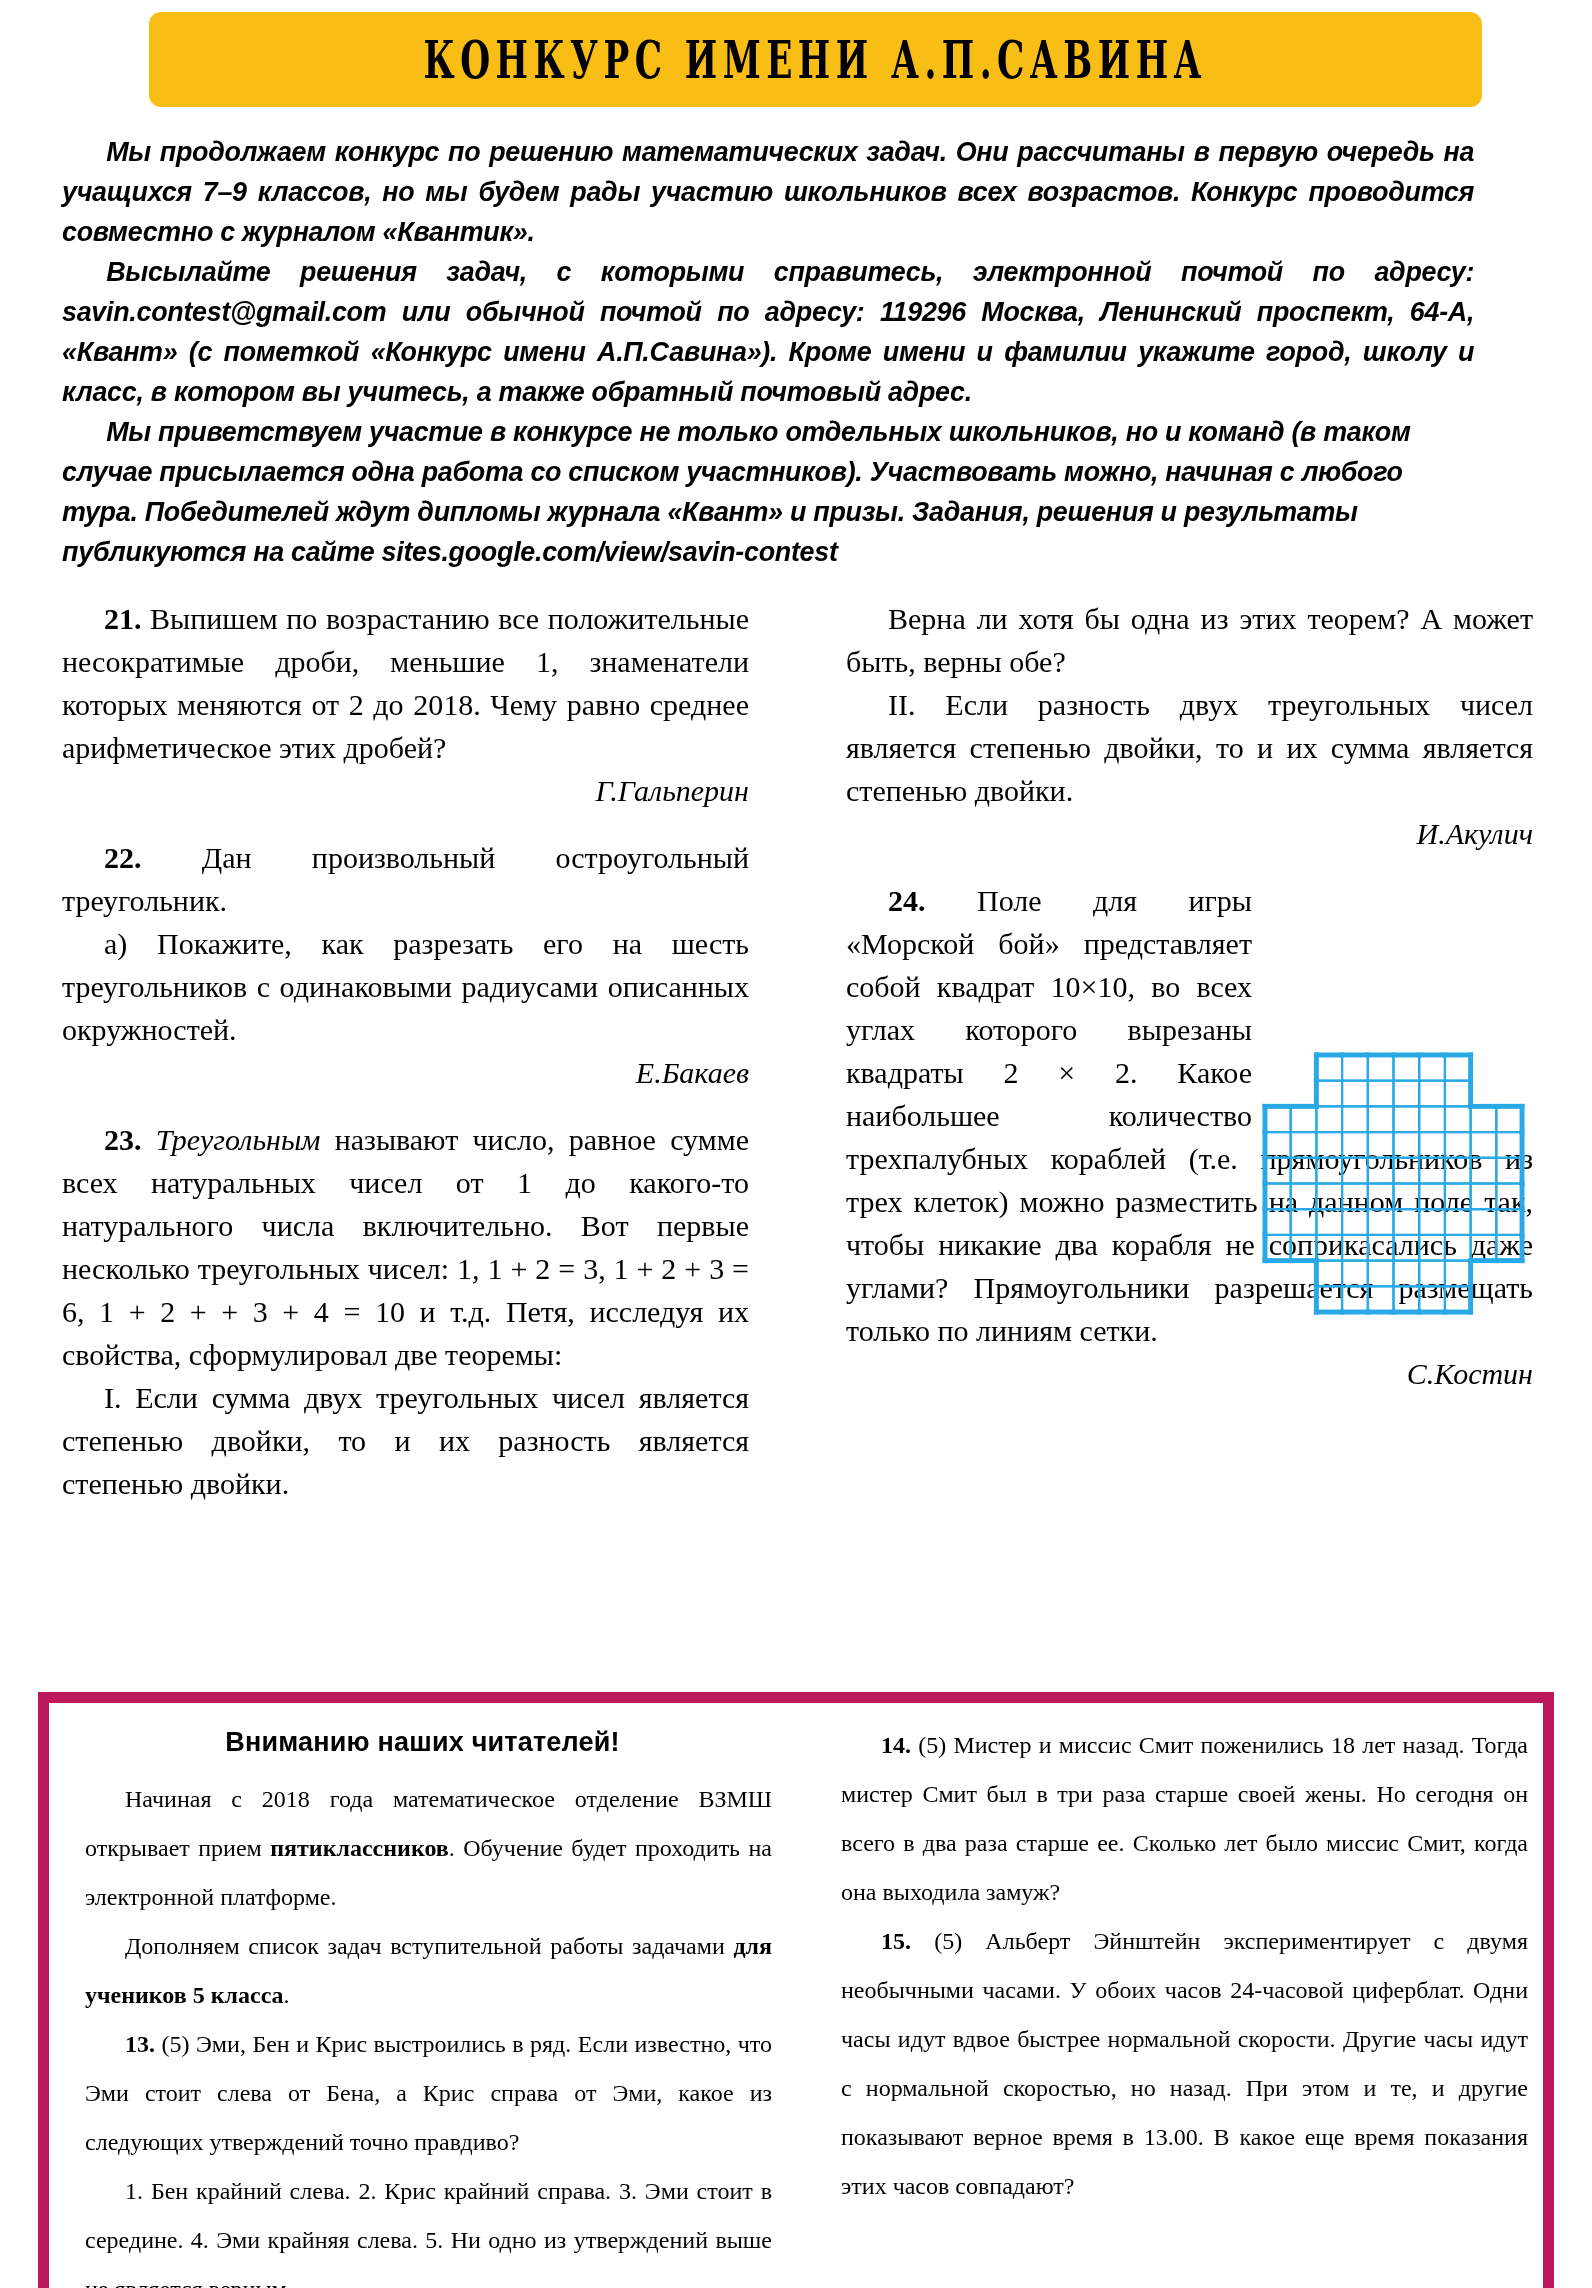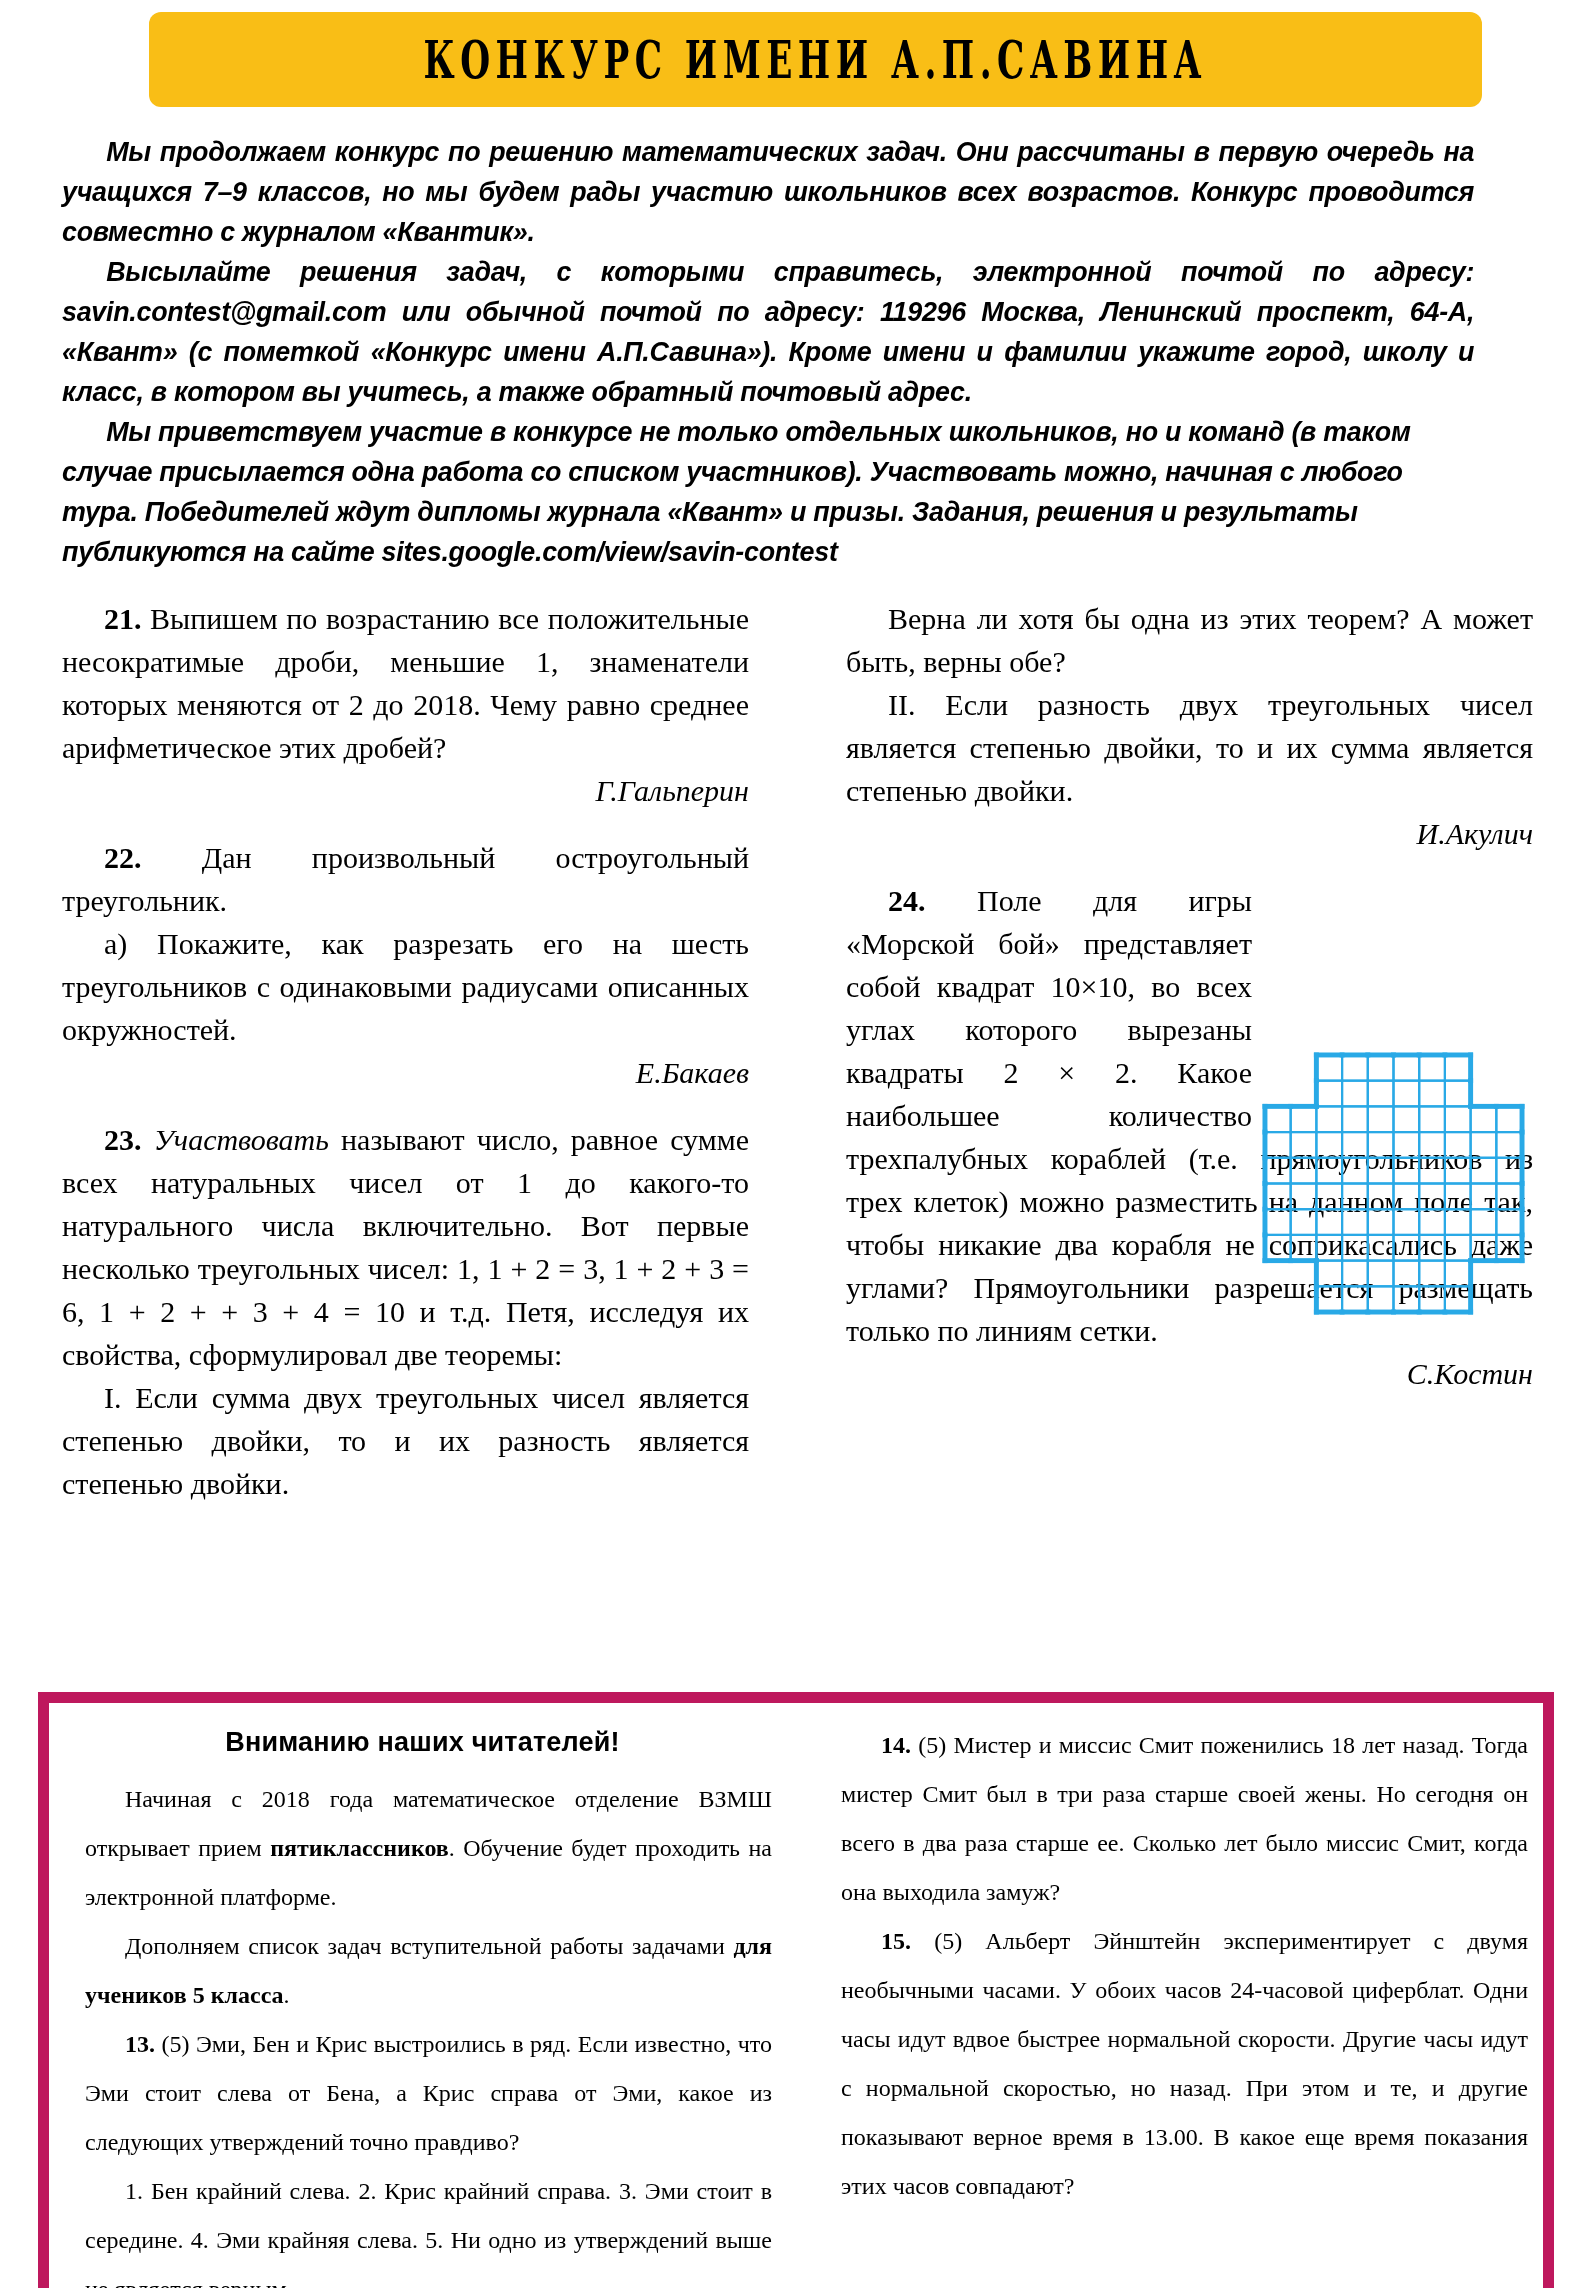--- a/index.html
+++ b/index.html
@@ -174,21 +174,21 @@
 
   <div class="col col-left">
 
     <p><span class="pnum">21.</span> <span>Выпишем по возрастанию все положительные несократимые дроби, меньшие 1, знаменатели которых меняются от 2 до 2018. Чему равно среднее арифметическое этих дробей?</span></p>
     <p class="author">Г.Гальперин</p>
 
     <p class="gap"><span class="pnum">22.</span> <span>Дан произвольный остроугольный треугольник.</span></p>
     <p>а) Покажите, как разрезать его на шесть треугольников с одинаковыми радиусами описанных окружностей.</p>
     <p class="author">Е.Бакаев</p>
 
-    <p class="gap"><span class="pnum">23.</span> <span class="ital">Участвовать</span><span> называют число, равное сумме всех натуральных чисел от 1 до какого-то натурального числа включительно. Вот первые несколько треугольных чисел: 1, 1 + 2 = 3, 1 + 2 + 3 = 6, 1 + 2 + + 3 + 4 = 10 и т.д. Петя, исследуя их свойства, сформулировал две теоремы:</span></p>
+    <p class="gap"><span class="pnum">23.</span> <span class="ital">Треугольным</span><span> называют число, равное сумме всех натуральных чисел от 1 до какого-то натурального числа включительно. Вот первые несколько треугольных чисел: 1, 1 + 2 = 3, 1 + 2 + 3 = 6, 1 + 2 + + 3 + 4 = 10 и т.д. Петя, исследуя их свойства, сформулировал две теоремы:</span></p>
     <p>I. Если сумма двух треугольных чисел является степенью двойки, то и их разность является степенью двойки.</p>
   </div>
 
   <div class="col col-right">
     <p class="noindent" style="visibility:hidden;height:0;overflow:hidden;margin:0"></p>
     <p>Верна ли хотя бы одна из этих теорем? А может быть, верны обе?</p>
     <p>II. Если разность двух треугольных чисел является степенью двойки, то и их сумма является степенью двойки.</p>
     <p class="author">И.Акулич</p>
 
     <p class="gap">

